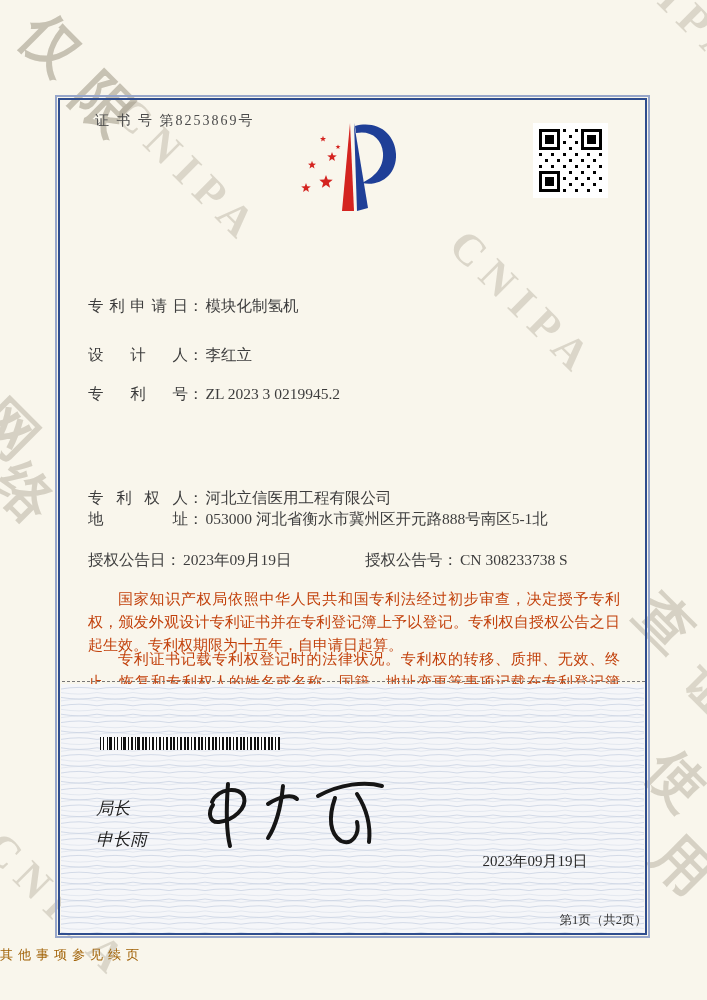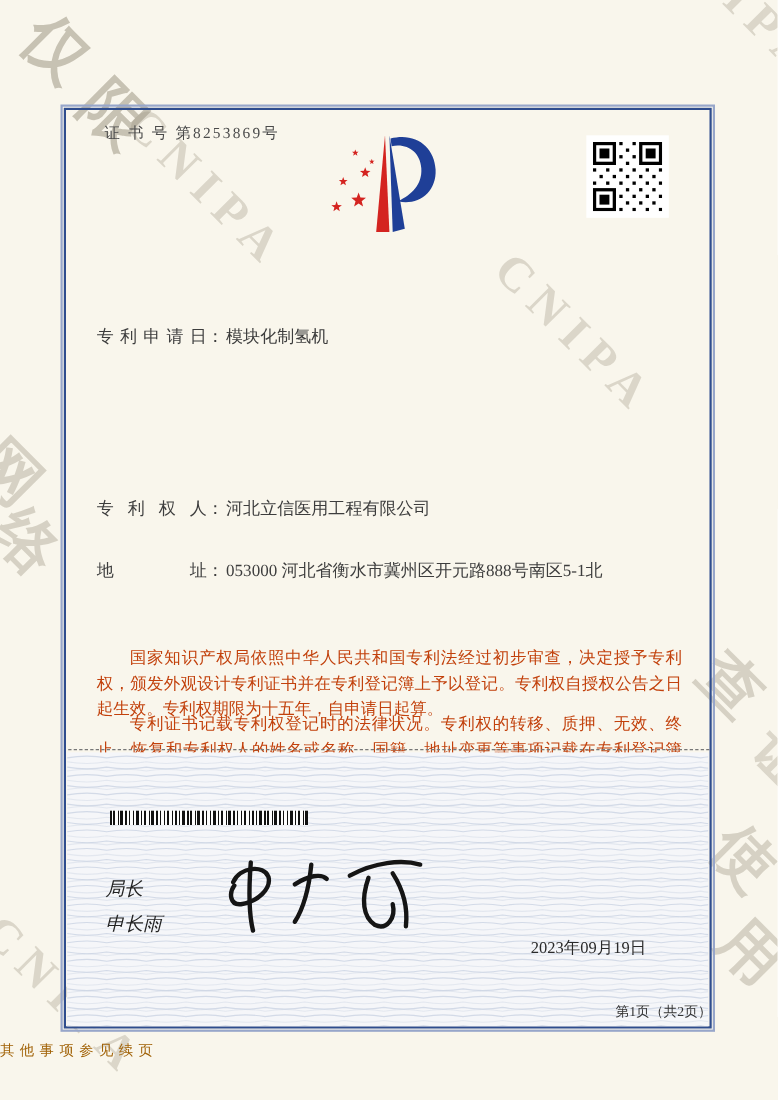--- a/index.html
+++ b/index.html
@@ -129,25 +129,37 @@
           <rect x="36" y="60" width="3" height="3" fill="#000"></rect>
           <rect x="48" y="60" width="3" height="3" fill="#000"></rect>
           <rect x="60" y="60" width="3" height="3" fill="#000"></rect>
         </svg>
     </div>
 
 
     <div class="row" style="top:296px">
       <span class="flabel">专利申请日</span><span>：</span><span class="fvalue">模块化制氢机</span>
     </div>
-    <div class="row" style="top:452px">
+    <div class="row" style="top:345px">
+      <span class="flabel">设计人</span><span>：</span><span class="fvalue">李红立</span>
+    </div>
+    <div class="row" style="top:384px">
+      <span class="flabel">专利号</span><span>：</span><span class="fvalue">ZL 2023 3 0219945.2</span>
+    </div>
+    <div class="row" style="top:488px">
       <span class="flabel">专利权人</span><span>：</span><span class="fvalue">河北立信医用工程有限公司</span>
     </div>
     <div class="row" style="top:509px">
       <span class="flabel">地址</span><span>：</span><span class="fvalue">053000 河北省衡水市冀州区开元路888号南区5-1北</span>
+    </div>
+    <div class="row" style="top:550px">
+      <span>授权公告日</span><span>：</span><span class="fvalue">2023年09月19日</span>
+      <span class="grant-right">
+        <span>授权公告号</span><span>：</span><span class="fvalue">CN 308233738 S</span>
+      </span>
     </div>
 
     <div class="para" style="top:588px">国家知识产权局依照中华人民共和国专利法经过初步审查，决定授予专利权，颁发外观设计专利证书并在专利登记簿上予以登记。专利权自授权公告之日起生效。专利权期限为十五年，自申请日起算。</div>
     <div class="para" style="top:648px">专利证书记载专利权登记时的法律状况。专利权的转移、质押、无效、终止、恢复和专利权人的姓名或名称、国籍、地址变更等事项记载在专利登记簿上。</div>
 
     <div class="dashline"></div>
 
     <div class="waveband">
       <svg id="waves" width="583" height="249">
           <path d="M0 5 q18 -3.2 36 0 q18 -3.2 36 0 q18 -3.2 36 0 q18 -3.2 36 0 q18 -3.2 36 0 q18 -3.2 36 0 q18 -3.2 36 0 q18 -3.2 36 0 q18 -3.2 36 0 q18 -3.2 36 0 q18 -3.2 36 0 q18 -3.2 36 0 q18 -3.2 36 0 q18 -3.2 36 0 q18 -3.2 36 0 q18 -3.2 36 0 q18 -3.2 36 0" fill="none" stroke="#b7c3d8" stroke-width="1" opacity="0.55"></path>

